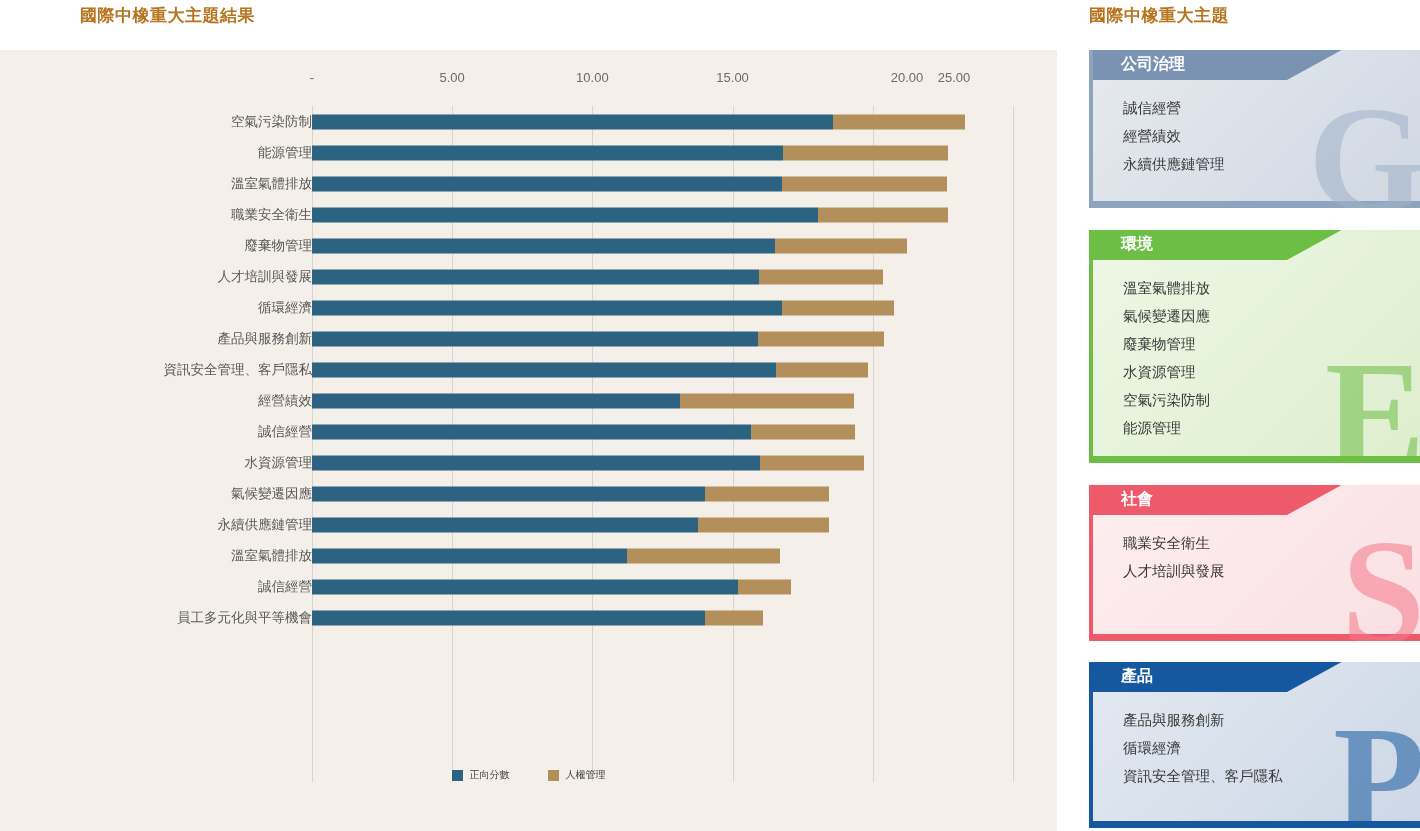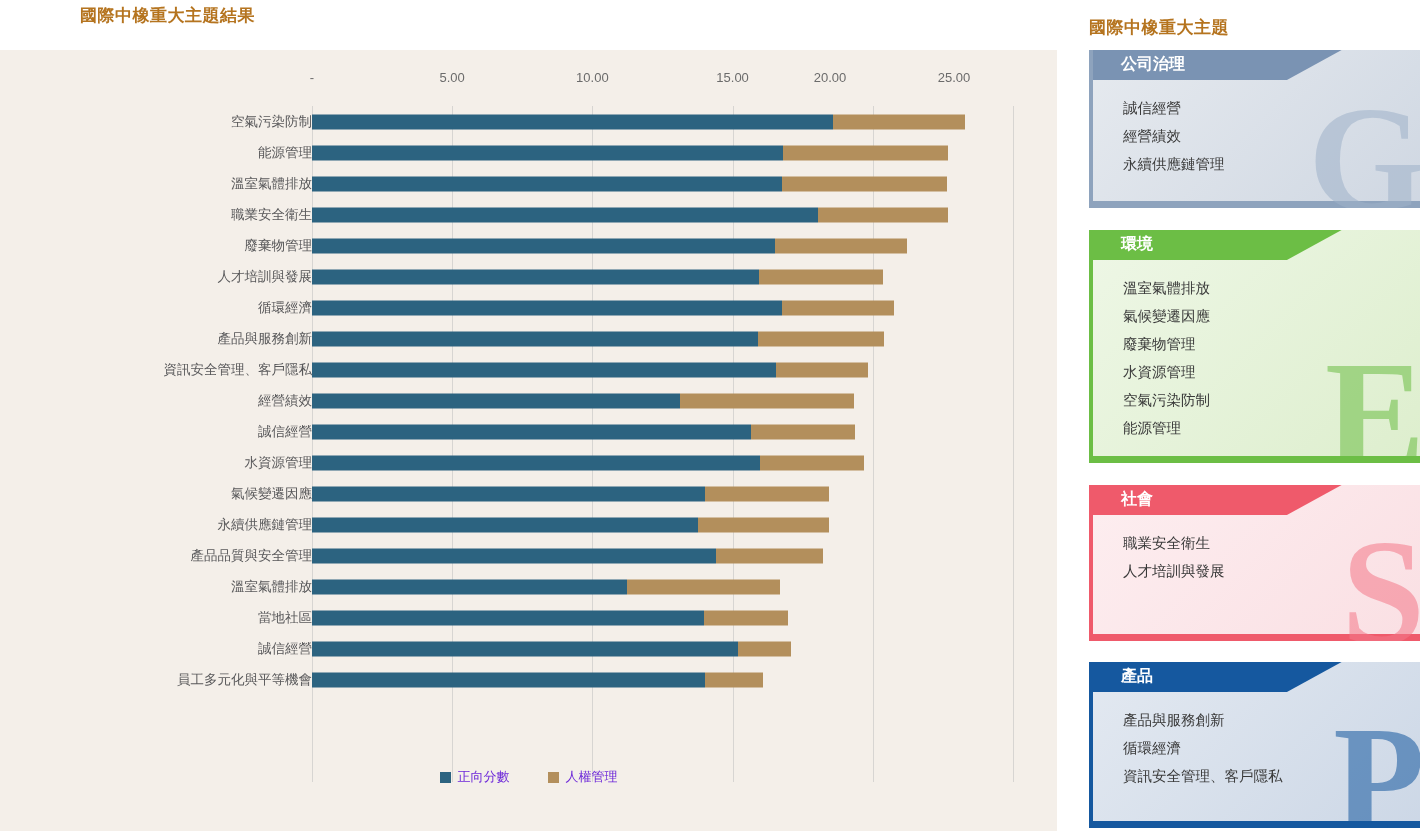--- a/index.html
+++ b/index.html
@@ -59,29 +59,29 @@
   .seg-neg { height: 15px; background: #b38f5c; }
 
   
   #legend {
     position: absolute; left: 0; top: 718px;
     width: 1057px; display: flex; justify-content: center;
     gap: 38px; align-items: center;
   }
   .legend-item { display: flex; align-items: center; gap: 7px; }
   .legend-swatch { width: 11px; height: 11px; display: inline-block; }
-  .legend-text { font-size: 13px; color: #6d28d9; }
+  .legend-text { font-size: 10px; color: #404040; }
 
   
   #pillar-panel {
     position: absolute; left: 1057px; top: 0;
     width: 363px; height: 831px; background: #ffffff;
   }
   #pillar-title {
-    position: absolute; left: 32px; top: 16px;
+    position: absolute; left: 32px; top: 4px;
     font-size: 17px; font-weight: bold; color: #b5741f;
     letter-spacing: .5px;
   }
   .pillar {
     position: absolute; left: 32px; width: 340px;
     overflow: hidden;
   }
   .pillar-body {
     position: relative; width: 100%; height: 100%;
     border-left: 4px solid #000;
@@ -153,21 +153,21 @@
 
   <section id="chart-panel">
     <h1 id="chart-title">國際中橡重大主題結果</h1>
 
     <div id="plot-area">
       <div id="axis-labels">
           <span class="axis-tick" style="left: 312px;">-</span>
           <span class="axis-tick" style="left: 452.2px;">5.00</span>
           <span class="axis-tick" style="left: 592.4px;">10.00</span>
           <span class="axis-tick" style="left: 732.6px; text-align: center;">15.00</span>
-          <span class="axis-tick" style="left: 830px;">20.00</span>
+          <span class="axis-tick" style="left: 907px;">20.00</span>
           <span class="axis-tick" style="left: 954px;">25.00</span>
         </div>
       <div id="gridlines">
           <div class="gridline" style="left: 312px;"></div>
           <div class="gridline" style="left: 452.2px;"></div>
           <div class="gridline" style="left: 592.4px;"></div>
           <div class="gridline" style="left: 732.6px;"></div>
           <div class="gridline" style="left: 872.8px;"></div>
           <div class="gridline" style="left: 1013px;"></div>
         </div>
@@ -264,38 +264,24 @@
             </div>
           </div>
           <div class="row">
             <span class="row-label">永續供應鏈管理</span>
             <div class="bar-wrap">
               <div class="seg-pos" style="width: 385.83px; background: rgb(44, 99, 128);"></div>
               <div class="seg-neg" style="width: 130.947px; background: rgb(179, 143, 92);"></div>
             </div>
           </div>
           <div class="row">
-            <span class="row-label">產品品質與安全管理</span>
-            <div class="bar-wrap">
-              <div class="seg-pos" style="width: 403.776px; background: rgb(44, 99, 128);"></div>
-              <div class="seg-neg" style="width: 107.393px; background: rgb(179, 143, 92);"></div>
-            </div>
-          </div>
-          <div class="row">
             <span class="row-label">溫室氣體排放</span>
             <div class="bar-wrap">
               <div class="seg-pos" style="width: 315.45px; background: rgb(44, 99, 128);"></div>
               <div class="seg-neg" style="width: 152.818px; background: rgb(179, 143, 92);"></div>
-            </div>
-          </div>
-          <div class="row">
-            <span class="row-label">當地社區</span>
-            <div class="bar-wrap">
-              <div class="seg-pos" style="width: 391.999px; background: rgb(44, 99, 128);"></div>
-              <div class="seg-neg" style="width: 83.5592px; background: rgb(179, 143, 92);"></div>
             </div>
           </div>
           <div class="row">
             <span class="row-label">誠信經營</span>
             <div class="bar-wrap">
               <div class="seg-pos" style="width: 426.208px; background: rgb(44, 99, 128);"></div>
               <div class="seg-neg" style="width: 52.7152px; background: rgb(179, 143, 92);"></div>
             </div>
           </div>
           <div class="row">

